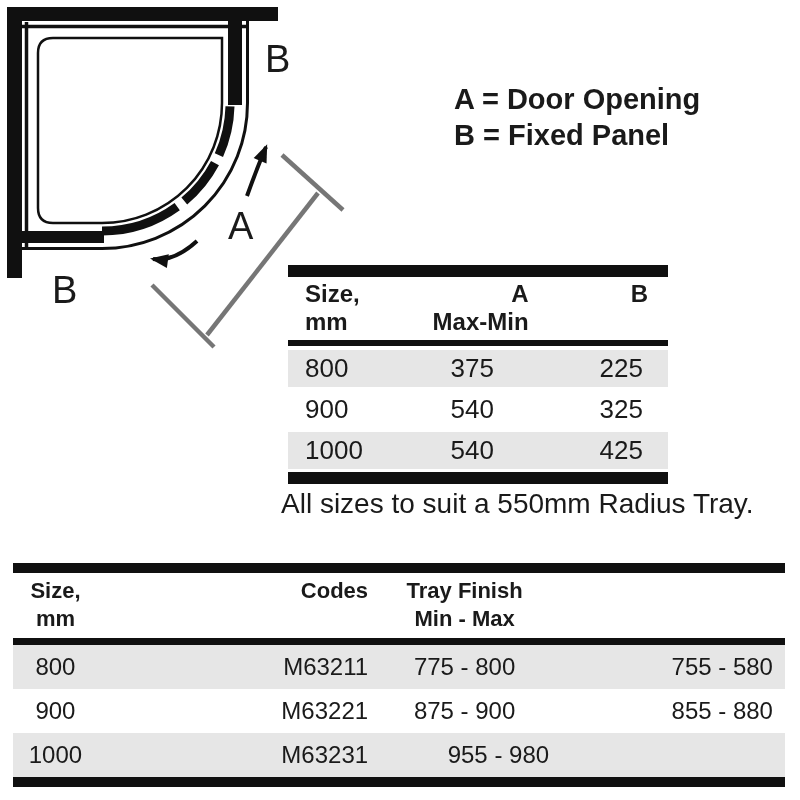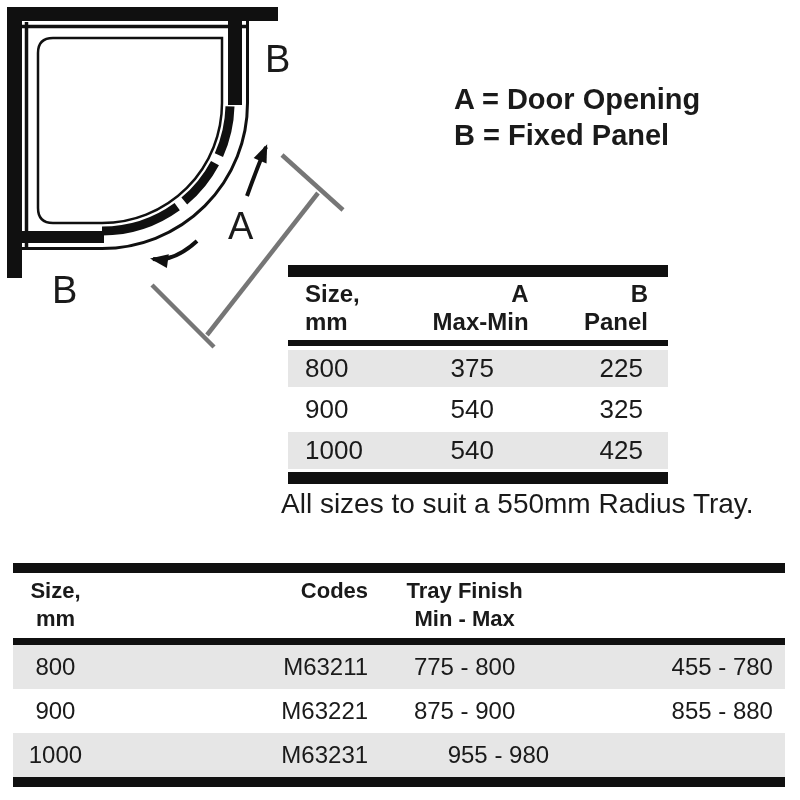--- a/index.html
+++ b/index.html
@@ -89,21 +89,20 @@
       <div class="c1">
         <span class="hl">Size,</span>
         <span class="hl">mm</span>
       </div>
       <div class="c2">
         <span class="hl">A</span>
         <span class="hl">Max-Min</span>
       </div>
       <div class="c3">
         <span class="hl">B</span>
-        <span class="hl">Panel</span>
       </div>
     </div>
     <div class="rule mid"></div>
 
     <div class="row shade">
       <div class="c1">800</div>
       <div class="c2">375</div>
       <div class="c3">225</div>
     </div>
     <div class="row">
@@ -135,21 +134,21 @@
         <span class="hl">Tray Finish</span>
         <span class="hl">Min - Max</span>
       </div>
     </div>
     <div class="rule mid"></div>
 
     <div class="row shade">
       <div class="c1">800</div>
       <div class="c2">M63211</div>
       <div class="c3">775 - 800</div>
-      <div class="c4">455 - 780</div>
+      <div class="c4">755 - 580</div>
     </div>
     <div class="row">
       <div class="c1">900</div>
       <div class="c2">M63221</div>
       <div class="c3">875 - 900</div>
       <div class="c4">855 - 880</div>
     </div>
     <div class="row shade">
       <div class="c1">1000</div>
       <div class="c2">M63231</div>

